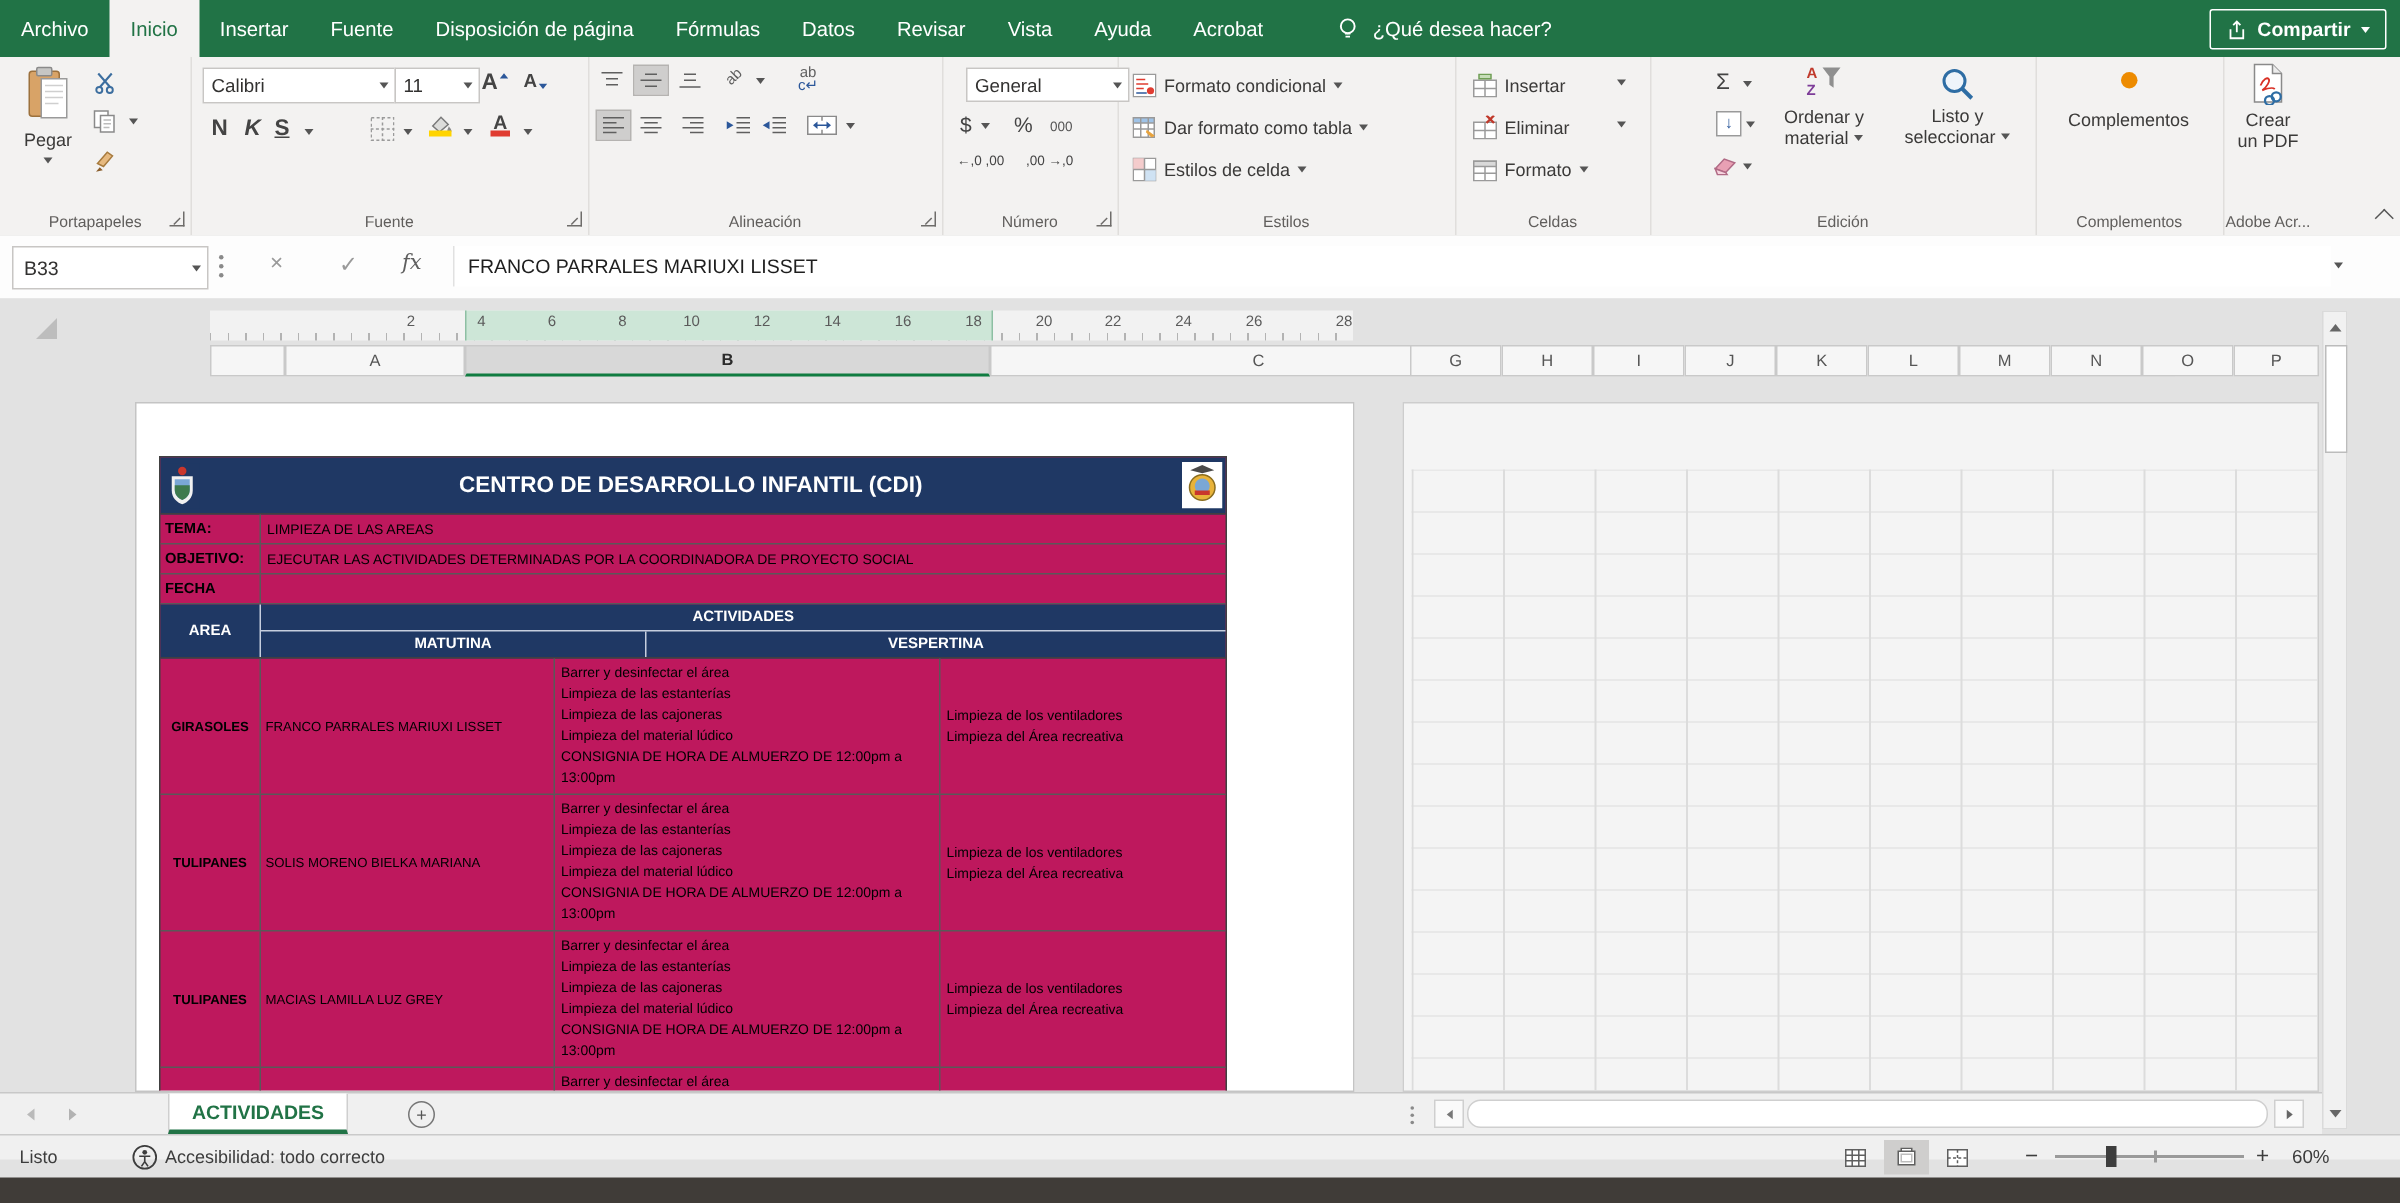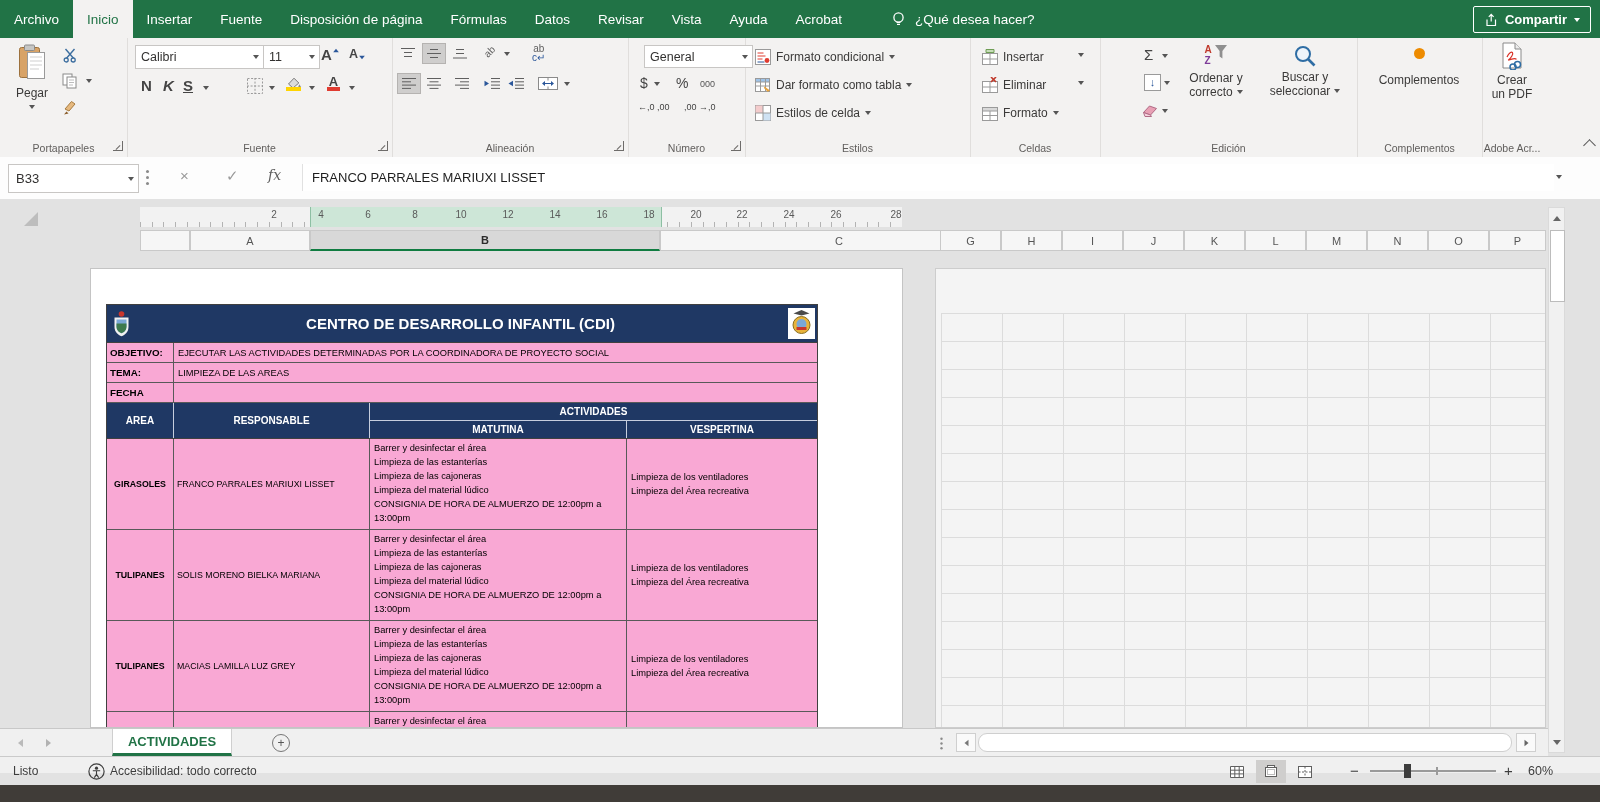--- a/index.html
+++ b/index.html
@@ -60,21 +60,21 @@
   .rb{position:absolute;left:142px;width:46px;height:1px;background:#c6c6c6}
   .pageL{position:absolute;left:90px;top:268px;width:813px;height:460px;background:#fff;border:1px solid #c4c4c4;overflow:hidden;box-sizing:border-box}
   .pageR{position:absolute;left:935px;top:268px;width:611px;height:460px;background:#f4f4f4;border:1px solid #cdcdcd;overflow:hidden;box-sizing:border-box}
   .grid{position:absolute;left:5px;top:44px;width:606px;height:416px;
         background-image:linear-gradient(#dcdcdc 1px,transparent 1px),linear-gradient(90deg,#dcdcdc 1px,transparent 1px);
         background-size:61px 28px}
   .vs{position:absolute;left:1548px;top:207px;width:17px;height:546px;background:#f1f1f1;border:1px solid #dadada;box-sizing:border-box}
   .vsbtn{position:absolute;left:0;width:15px;height:20px;display:flex;align-items:center;justify-content:center}
   .vthumb{position:absolute;left:1px;top:22px;width:13px;height:70px;background:#fff;border:1px solid #bcbcbc}
   
-  .doc{position:absolute;left:15px;top:35px;width:710px;border:1px solid #404040;background:#f9a8d4;box-sizing:content-box}
+  .doc{position:absolute;left:15px;top:35px;width:710px;border:1px solid #404040;background:#be185d;box-sizing:content-box}
   .t-title{height:37px;background:#1F3864;display:flex;align-items:center;border-bottom:1px solid #404040}
   .ttl{flex:1;text-align:center;color:#fff;font-weight:bold;font-size:15px}
   .t-meta{display:flex;height:19px;border-bottom:1px solid #595959}
   .ml{width:67px;font-weight:bold;border-right:1px solid #595959;display:flex;align-items:center;padding-left:3px;font-size:9.8px;box-sizing:border-box}
   .mv{flex:1;display:flex;align-items:center;padding-left:4px;font-size:9.3px}
   .t-hdr{display:flex;height:35px;border-bottom:1px solid #404040;background:#1F3864;color:#fff;font-weight:bold;font-size:10px}
   .h-area{width:67px;display:flex;align-items:center;justify-content:center;border-right:1px solid #c6cede;box-sizing:border-box}
   .h-resp{width:196px;display:flex;align-items:center;justify-content:center;border-right:1px solid #c6cede;box-sizing:border-box}
   .h-right{flex:1;display:flex;flex-direction:column}
   .h-act{height:17px;display:flex;align-items:center;justify-content:center;border-bottom:1px solid #c6cede}
@@ -398,32 +398,32 @@
           <span style="display:flex;flex-direction:column;font-weight:bold;font-size:10px;line-height:11px">
               <span style="color:#c0392b">A</span>
               <span style="color:#7d3c98">Z</span>
             </span>
           <svg width="14" height="16">
               <path d="M1 1h12l-4.6 6v7.5l-2.8-2V7z" fill="#8f8f8f"></path>
             </svg>
         </span>
         <span class="rtxt" style="margin-top:5px">Ordenar y</span>
         <span class="rtxt" style="display:flex;align-items:center;gap:4px">
-            <span>correcto</span>
+            <span>material</span>
             <span class="cv"></span>
           </span>
       </div>
       <div class="ab bigbtn" style="left:160px;top:6px;width:90px">
         <span>
           <svg width="24" height="24">
               <circle cx="10" cy="10" r="7" fill="#eef4fa" stroke="#2e6da4" stroke-width="2"></circle>
               <path d="M15 15l6.5 6.5" stroke="#2e6da4" stroke-width="2.6"></path>
             </svg>
         </span>
-        <span class="rtxt" style="margin-top:2px">Buscar y</span>
+        <span class="rtxt" style="margin-top:2px">Listo y</span>
         <span class="rtxt" style="display:flex;align-items:center;gap:4px">
             <span>seleccionar</span>
             <span class="cv"></span>
           </span>
       </div>
       <div class="glabel">Edición</div>
     </div>
 
     <div class="grp" style="left:1357px;width:125px">
       <div class="ab bigbtn" style="left:12px;top:10px;width:100px">
@@ -543,33 +543,32 @@
           <svg width="27" height="31">
               <rect width="27" height="31" fill="#fff"></rect>
               <path d="M13.5 2l-8 3.5 8 2 8-2z" fill="#4a4a4a"></path>
               <circle cx="13.5" cy="17" r="8.5" fill="#e8b33a" stroke="#8a6d1f"></circle>
               <circle cx="13.5" cy="16" r="5" fill="#7aa7d6"></circle>
               <path d="M8.5 19h10v3h-10z" fill="#c9362c"></path>
             </svg>
         </span>
       </div>
       <div class="t-meta">
+        <div class="ml">TEMA:</div>
+        <div class="mv">LIMPIEZA DE LAS AREAS</div>
+      </div>
+      <div class="t-meta">
         <div class="ml">OBJETIVO:</div>
         <div class="mv">EJECUTAR LAS ACTIVIDADES DETERMINADAS POR LA COORDINADORA DE PROYECTO SOCIAL</div>
       </div>
       <div class="t-meta">
-        <div class="ml">TEMA:</div>
-        <div class="mv">LIMPIEZA DE LAS AREAS</div>
-      </div>
-      <div class="t-meta">
         <div class="ml">FECHA</div>
       </div>
       <div class="t-hdr">
         <div class="h-area">AREA</div>
-        <div class="h-resp">RESPONSABLE</div>
         <div class="h-right">
           <div class="h-act">ACTIVIDADES</div>
           <div class="h-mv">
             <div class="h-mat">MATUTINA</div>
             <div class="h-vesp">VESPERTINA</div>
           </div>
         </div>
       </div>
 
       <div class="t-row">

